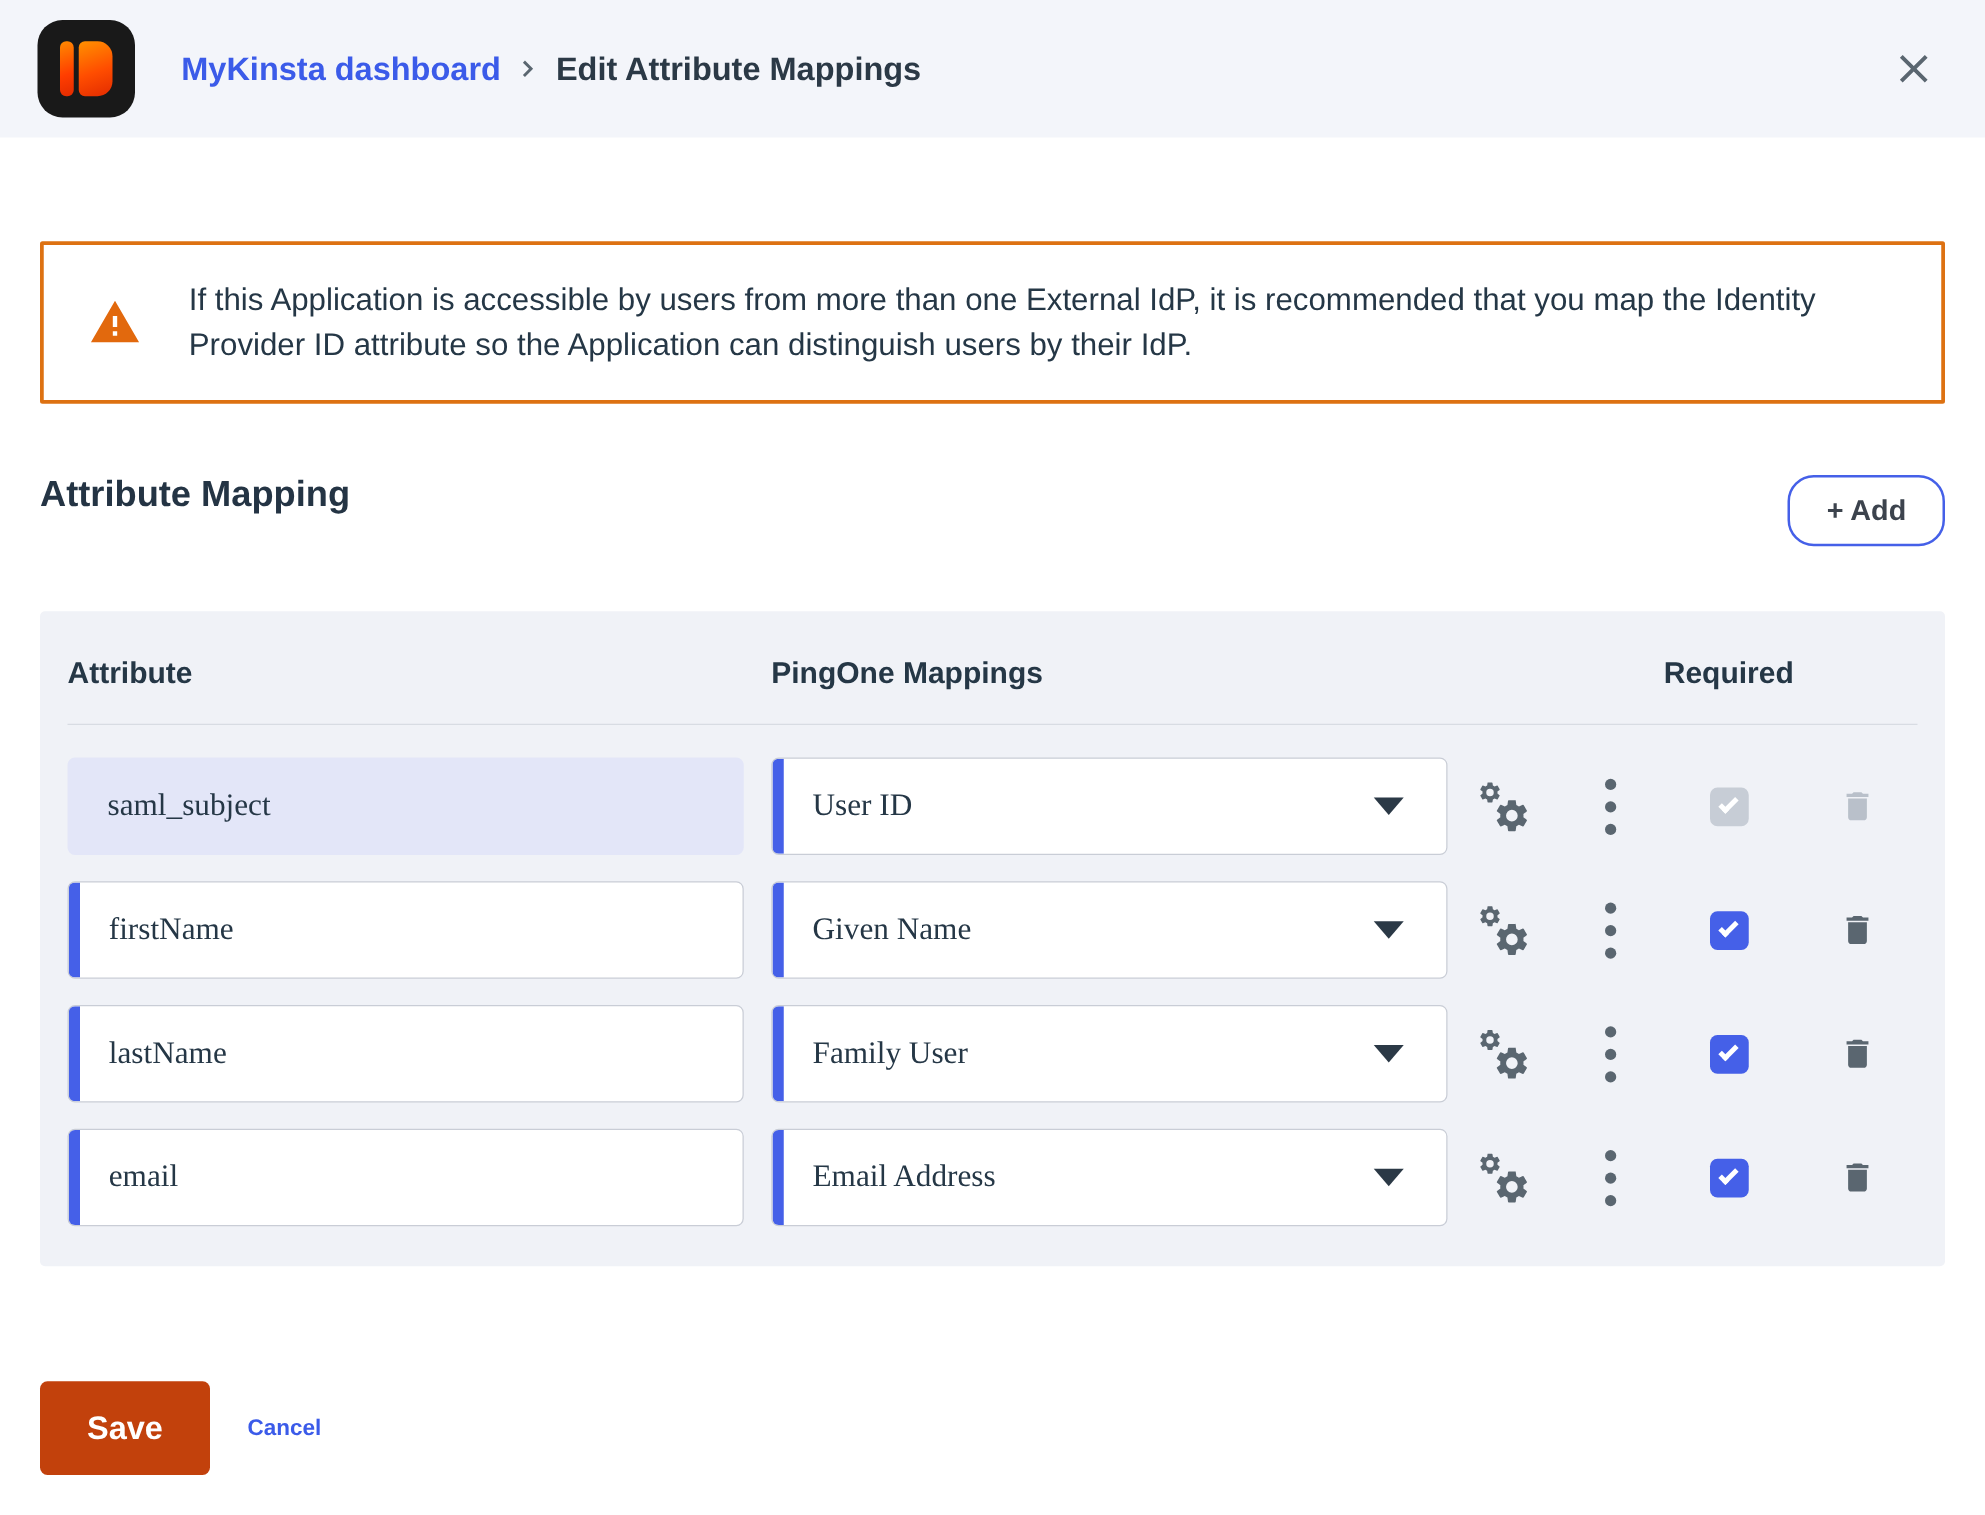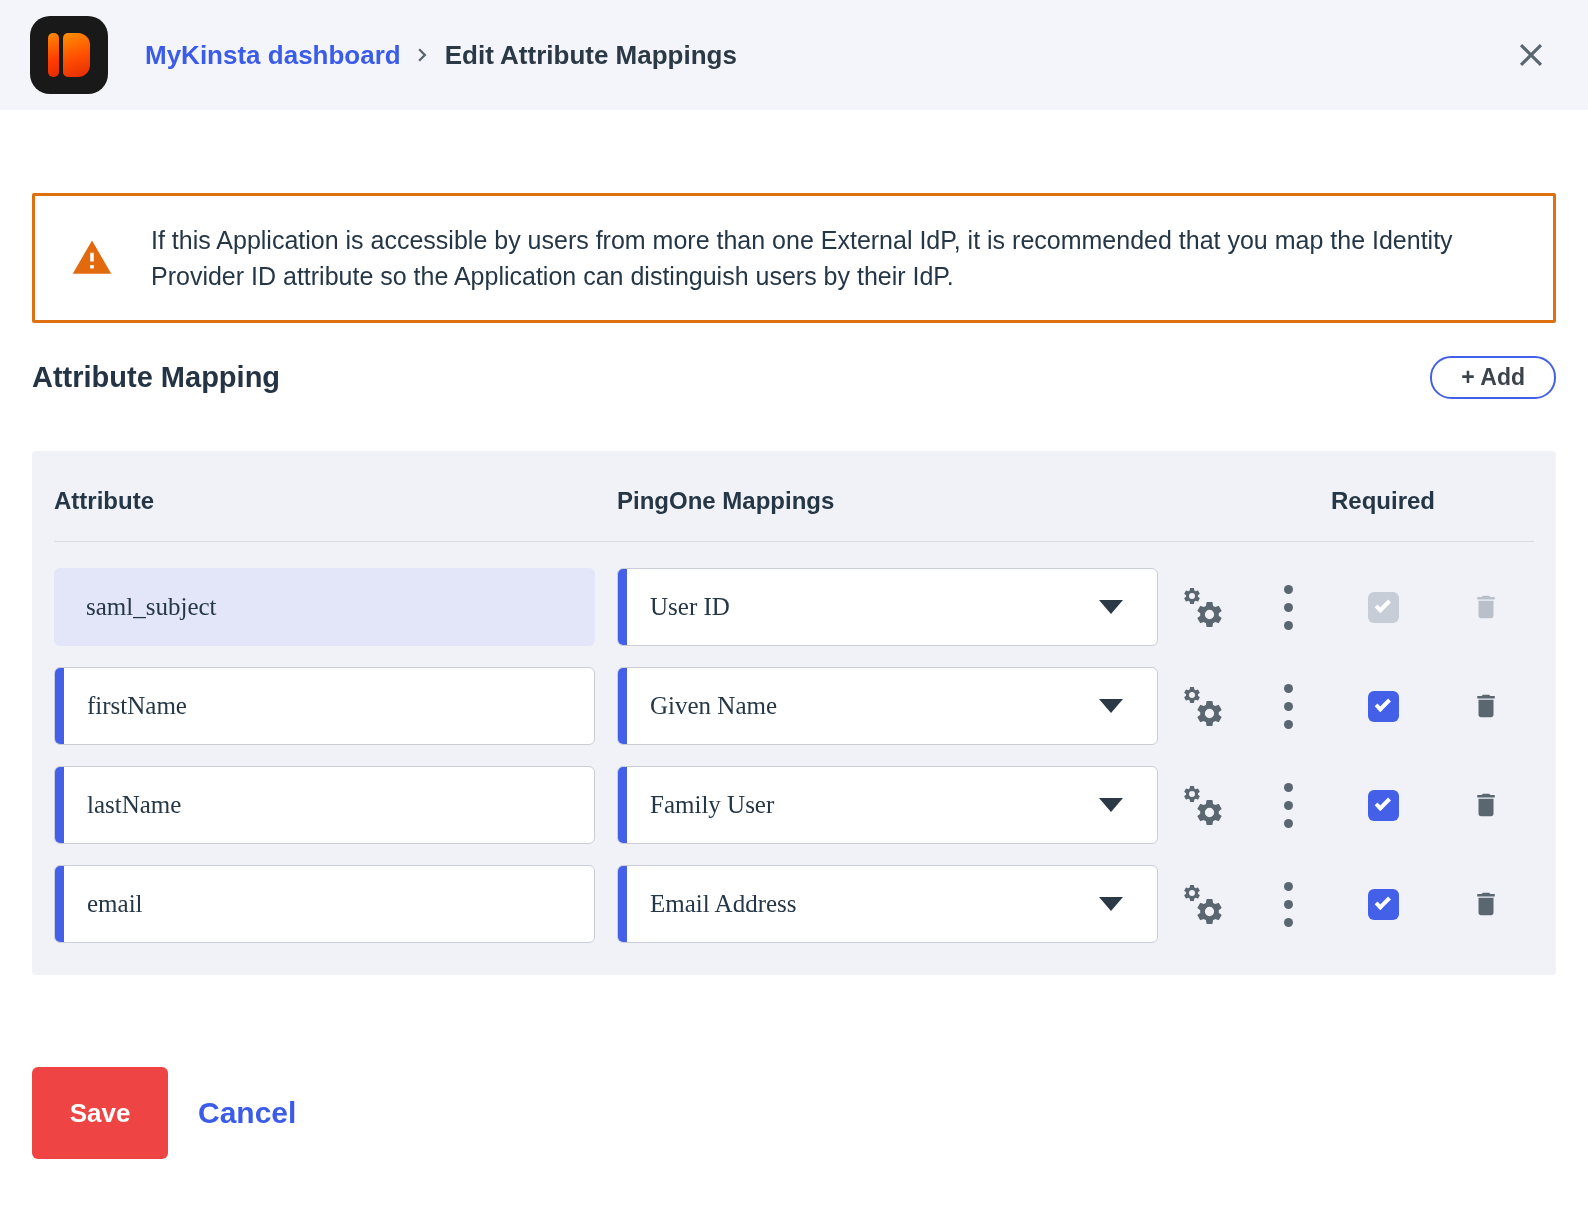--- a/index.html
+++ b/index.html
@@ -22,23 +22,23 @@
   
   .content { padding:0 32px; }
 
   .warning { margin-top:83px; border:3px solid #DD7112; border-radius:2px; background:#fff;
              display:flex; align-items:center; padding:24px 34px; min-height:130px; }
   .warning-icon { flex:0 0 auto; margin-right:36px; display:flex; }
   .warning-text { font-size:25px; line-height:36px; color:#253746; max-width:1350px; }
 
   .section-row { margin-top:33px; display:flex; align-items:center; justify-content:space-between; }
   .section-title { font-size:29px; font-weight:bold; color:#243444; }
-  .add-btn { height:43px; padding:0 29px; background:#fff; border:2px solid #4560E8; border-radius:21px;
+  .add-btn { height:57px; padding:0 29px; background:#fff; border:2px solid #4560E8; border-radius:21px;
              font-size:23px; font-weight:600; color:#3C434D; cursor:pointer;
-             font-family:"Liberation Sans", sans-serif; }
+             font-family:"Liberation Sans", sans-serif;margin-top:24px; }
 
   
   .table { margin-top:52px; background:#F0F2F7; border-radius:4px; padding:26px 22px 28px; }
   .grid-row { display:grid; grid-template-columns:541px 22px 541px 90px 80px 110px 1fr; align-items:center; }
   .thead { padding:10px 0 0; }
   .th { font-size:24px; font-weight:600; color:#253746; }
   .th-required { text-align:center; }
   .divider { height:1px; background:#D8DCE3; margin:26px 0 26px; }
   .row { margin-bottom:21px; }
   .row:last-child { margin-bottom:4px; }
@@ -62,23 +62,23 @@
   .checkbox { width:31px; height:31px; border-radius:6px; background:#4560E8;
               display:flex; align-items:center; justify-content:center; }
   .checkbox.disabled { background:#C7CDD6; }
   .checkmark { width:15px; height:8px; border-left:4px solid #fff; border-bottom:4px solid #fff;
                transform:rotate(-45deg) translate(1px,-2px); }
   .trash svg { fill:#5A6670; }
   .trash.disabled svg { fill:#B9C0CA; }
 
   
   .actions { margin-top:92px; display:flex; align-items:center; }
-  .save-btn { width:136px; height:92px; background:#ef4444; color:#fff; border:none; border-radius:6px;
+  .save-btn { width:136px; height:75px; background:#c2410c; color:#fff; border:none; border-radius:6px;
               font-size:26px; font-weight:bold; cursor:pointer; font-family:"Liberation Sans", sans-serif; }
-  .cancel-link { margin-left:30px; color:#3B5BE9; font-size:30px; font-weight:bold; text-decoration:none; cursor:pointer; }
+  .cancel-link { margin-left:30px; color:#3B5BE9; font-size:18px; font-weight:bold; text-decoration:none; cursor:pointer; }
 </style>
 </head>
 <body>
 
 <div class="header">
   <div class="logo">
     <div class="bar1"></div>
     <div class="bar2"></div>
   </div>
   <div class="breadcrumb">

